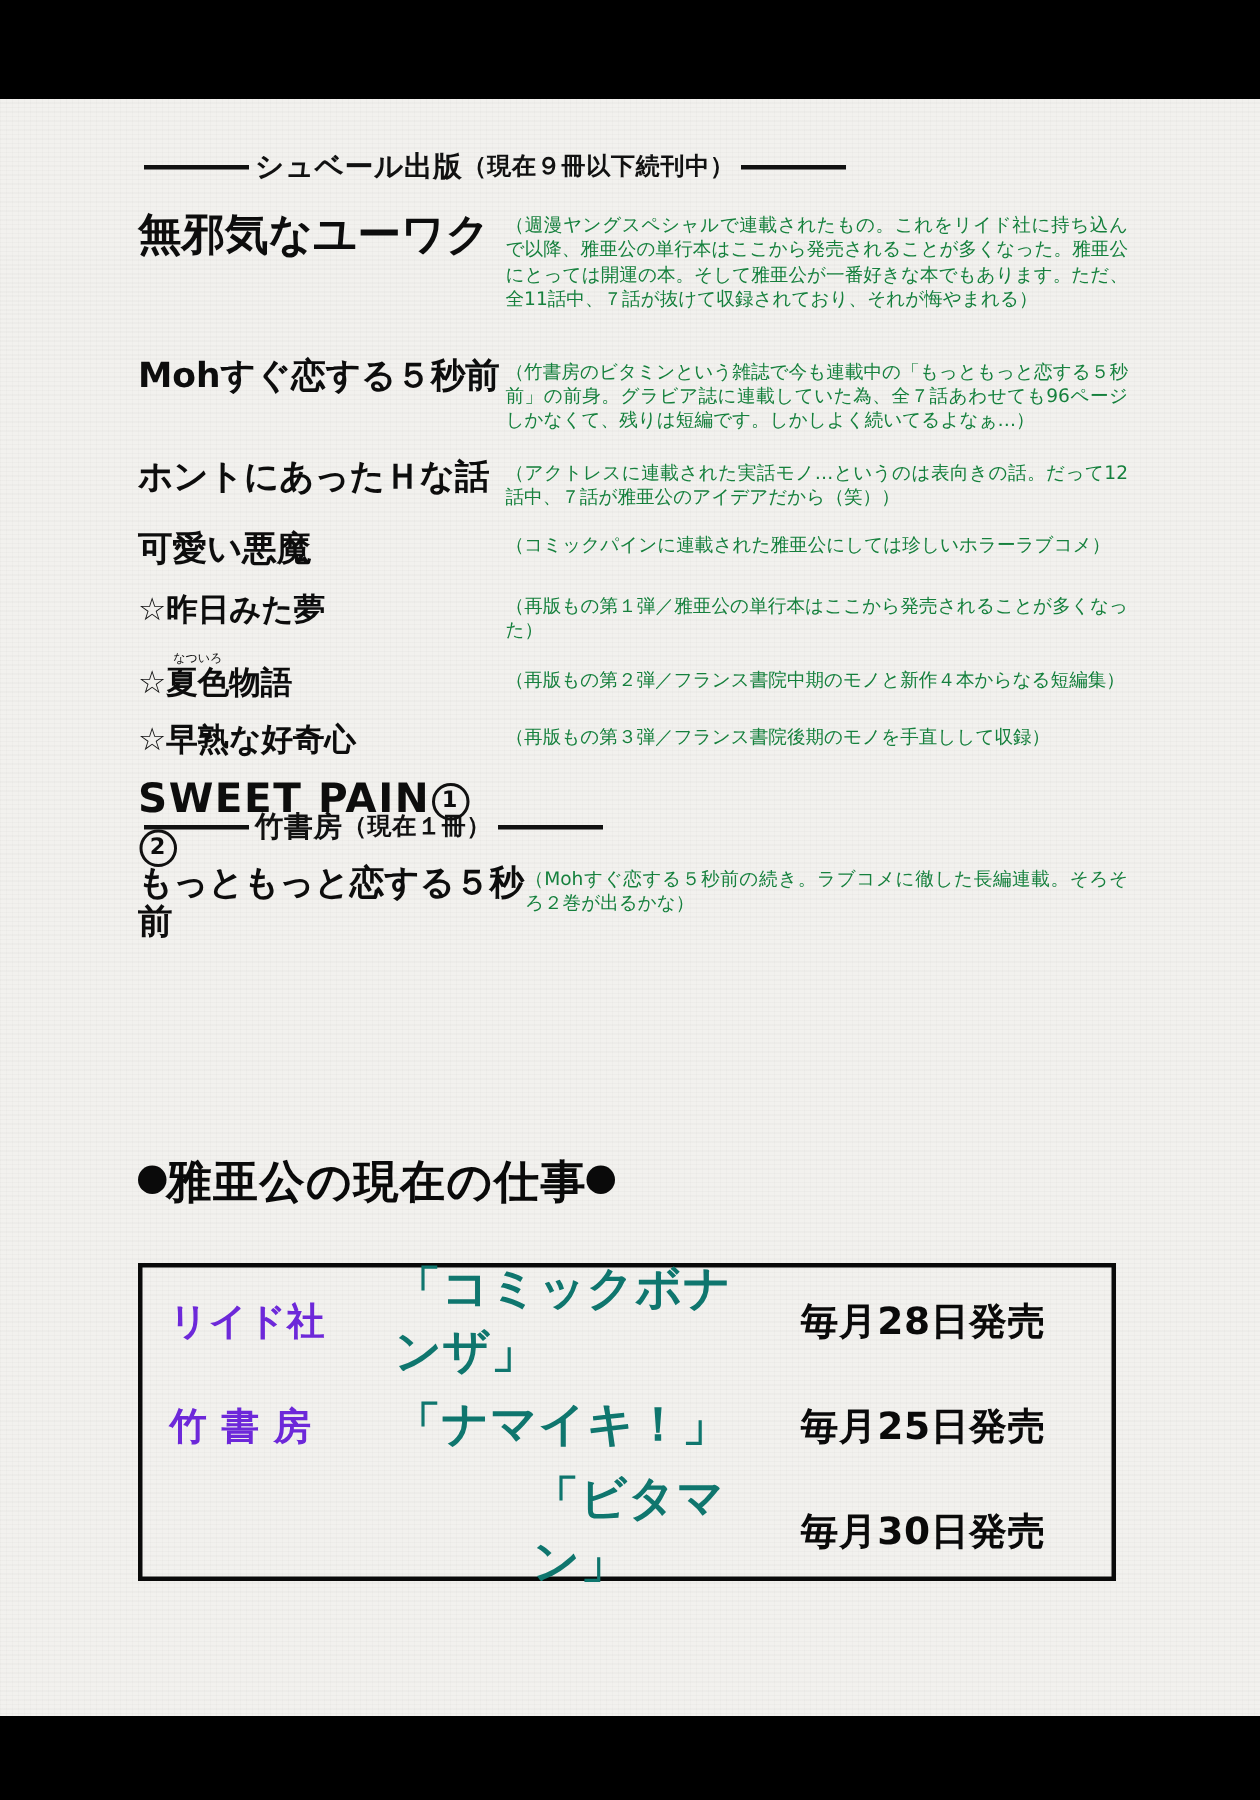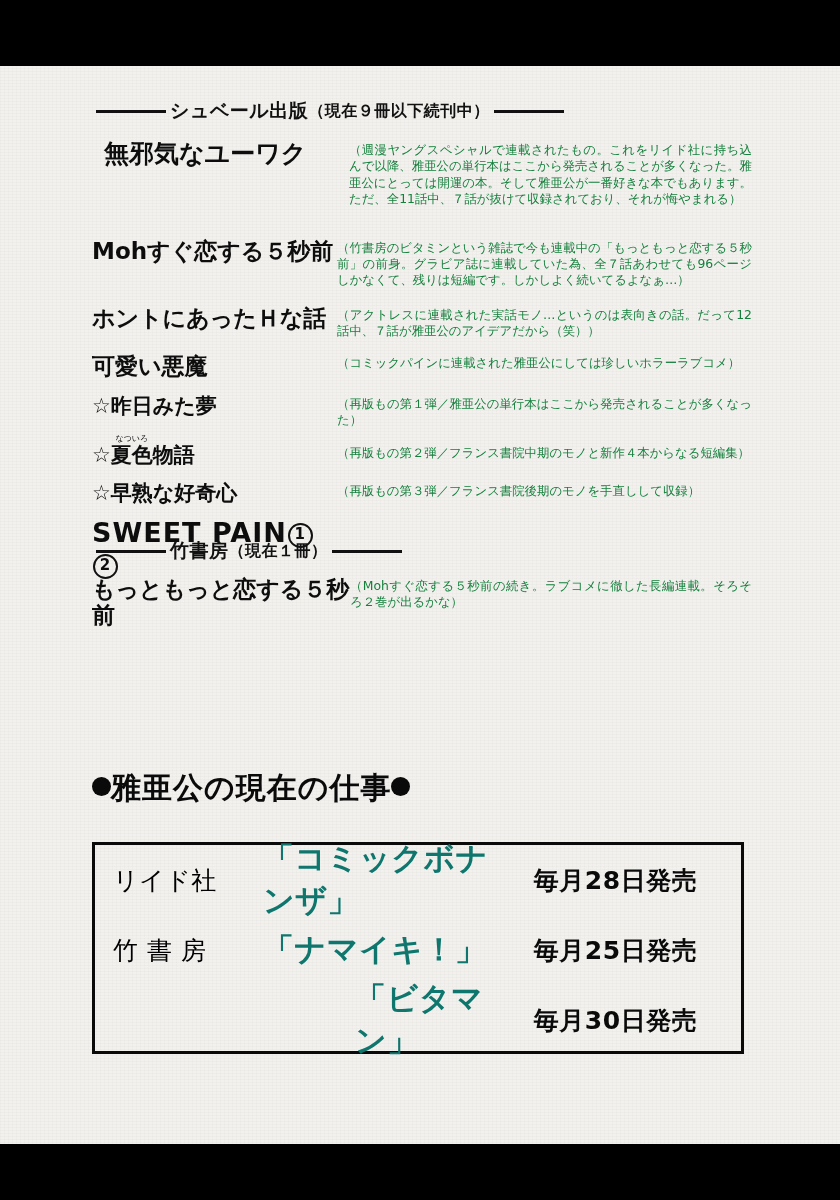--- a/index.html
+++ b/index.html
@@ -86,21 +86,21 @@
     padding-top: 2px;
   }
   .row .desc {
     flex: 1 1 auto;
     font-size: 12.4px;
     line-height: 1.32;
     color: #15803d;
     padding-top: 4px;
     text-align: justify;
   }
-  .t-xl { font-size: 25px; margin-left: 12px; }
+  .t-xl { font-size: 29px; }
   .t-lg { font-size: 23px; }
   .t-md { font-size: 21px; }
   .t-sp { font-size: 27px; letter-spacing: 1px; }
 
   .ruby-wrap {
     position: relative;
     display: inline-block;
   }
   .ruby {
     position: absolute;
@@ -167,22 +167,22 @@
   .box-row {
     display: flex;
     align-items: center;
     height: 70px;
     padding: 0 18px;
     box-sizing: border-box;
   }
   .box-row .pub {
     flex: 0 0 150px;
     font-size: 25px;
-    font-weight: normal;
-    color: #000000;
+    font-weight: bold;
+    color: #6d28d9;
     letter-spacing: 0.5px;
   }
   .box-row .mag {
     flex: 1 1 auto;
     font-size: 31px;
     font-weight: bold;
     color: #0f766e;
     letter-spacing: 0.5px;
   }
   .box-row .mag.indent { padding-left: 92px; }

